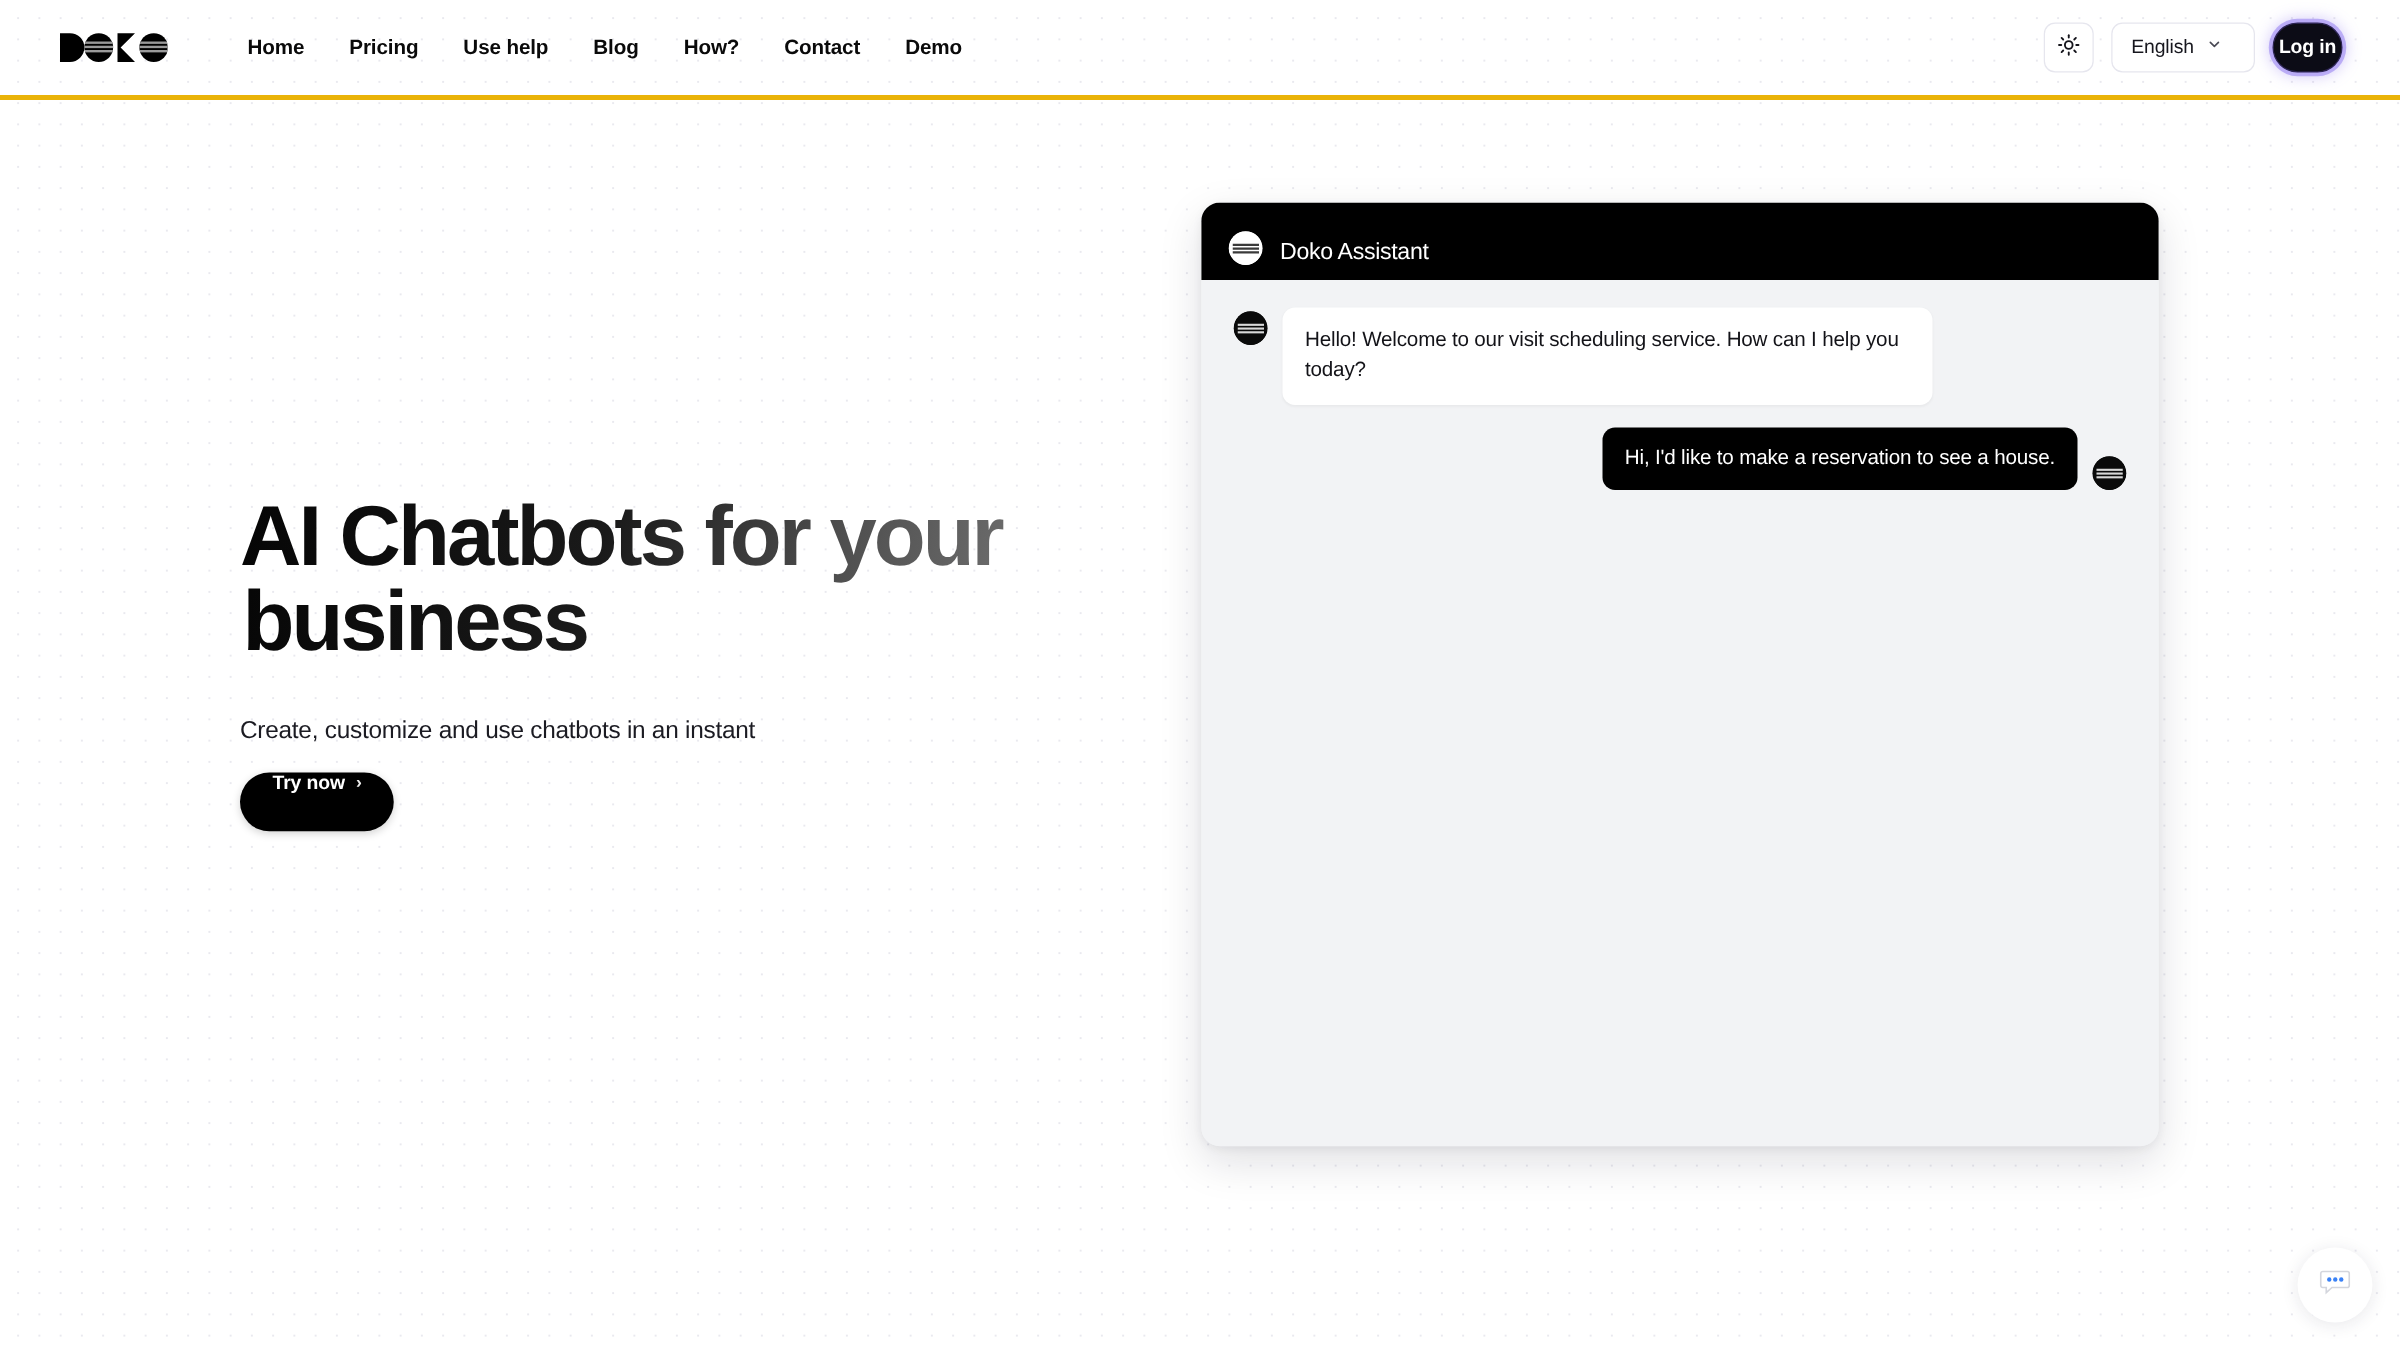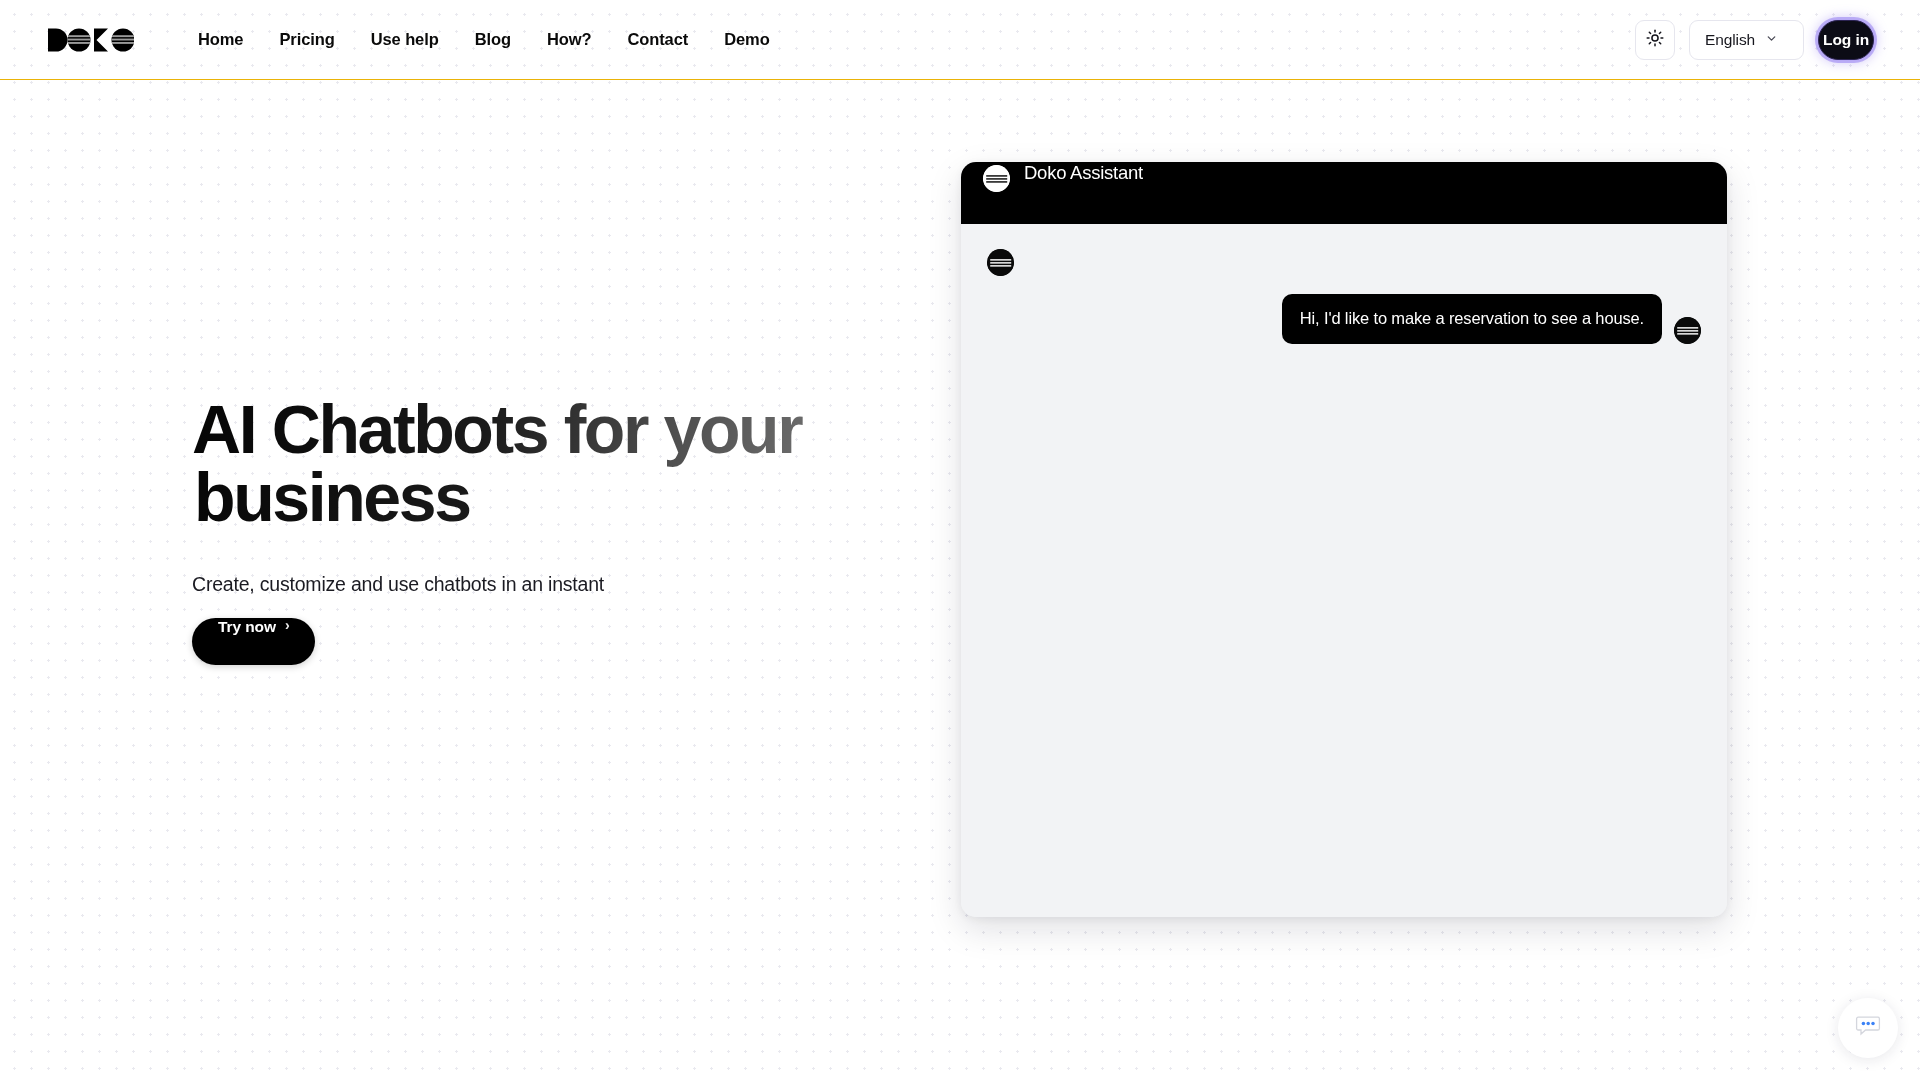--- a/index.html
+++ b/index.html
@@ -22,21 +22,21 @@
   }
 
   
   .header {
     position: absolute;
     top: 0; left: 0;
     width: 1920px;
     height: 80px;
     display: flex;
     align-items: center;
-    border-bottom: 1px solid #eab308;
+    border-bottom: 4px solid #eab308;
     background: transparent;
     z-index: 20;
     justify-content: flex-end;
   }
 
   .logo {
     margin-left: 46px;
     display: flex;
     align-items: center;
     height: 40px;
@@ -167,23 +167,23 @@
     box-shadow: 0 12px 34px rgba(16,16,40,.13), 0 2px 8px rgba(16,16,40,.06);
     background: #f2f3f5;
     display: flex;
     flex-direction: column;
   }
 
   .chat-header {
     height: 62px;
     background: #000000;
     display: flex;
-    align-items: flex-start;
+    align-items: flex-end;
     gap: 14px;
-    padding: 0 22px;
+    padding: 12px 22px;
     flex: 0 0 auto;
   }
   .chat-header-title {
     color: #ffffff;
     font-size: 18.5px;
     font-weight: 500;
     letter-spacing: -0.25px;
   }
 
   .chat-body {
@@ -358,20 +358,21 @@
       <span class="avatar dark">
         <svg width="27" height="27" viewBox="0 0 27 27">
           <circle cx="13.5" cy="13.5" r="13.5" fill="#0a0a0a"></circle>
           <g>
             <rect x="3.2" y="10.0" width="21" height="1.7" fill="#d8d8d8"></rect>
             <rect x="3.2" y="13.0" width="21" height="1.7" fill="#d8d8d8"></rect>
             <rect x="3.2" y="16.0" width="21" height="1.7" fill="#d8d8d8"></rect>
           </g>
         </svg>
       </span>
+      <div class="bubble bot">Hello! Welcome to our visit scheduling service. How can I help you today?</div>
     </div>
 
     <div class="msg-row user">
       <div class="bubble user">Hi, I'd like to make a reservation to see a house.</div>
       <span class="avatar dark">
         <svg width="27" height="27" viewBox="0 0 27 27">
           <circle cx="13.5" cy="13.5" r="13.5" fill="#0a0a0a"></circle>
           <g>
             <rect x="3.2" y="10.0" width="21" height="1.7" fill="#d8d8d8"></rect>
             <rect x="3.2" y="13.0" width="21" height="1.7" fill="#d8d8d8"></rect>

